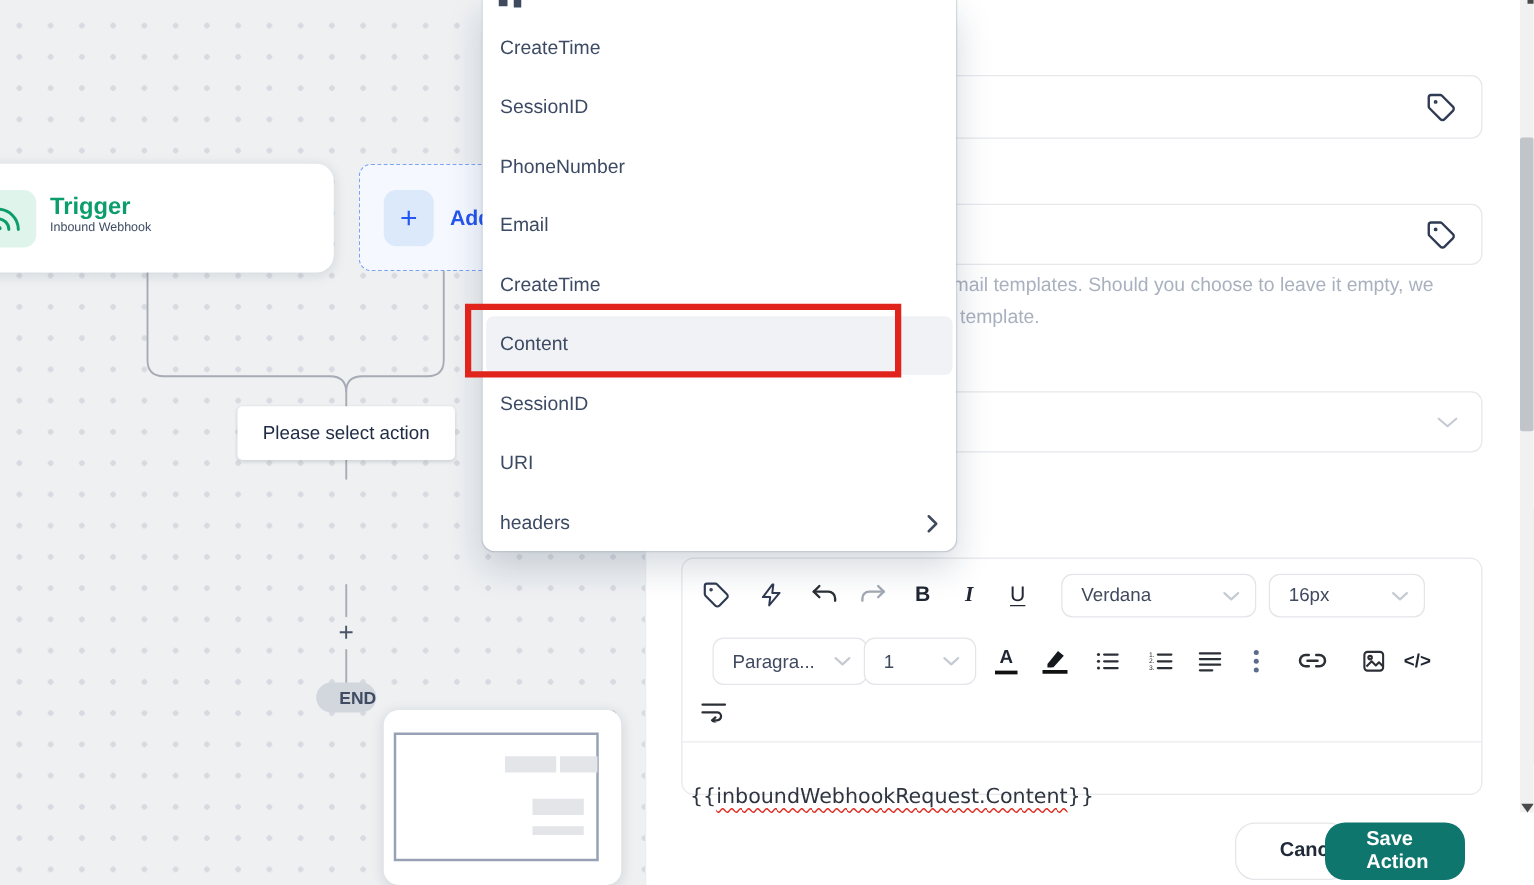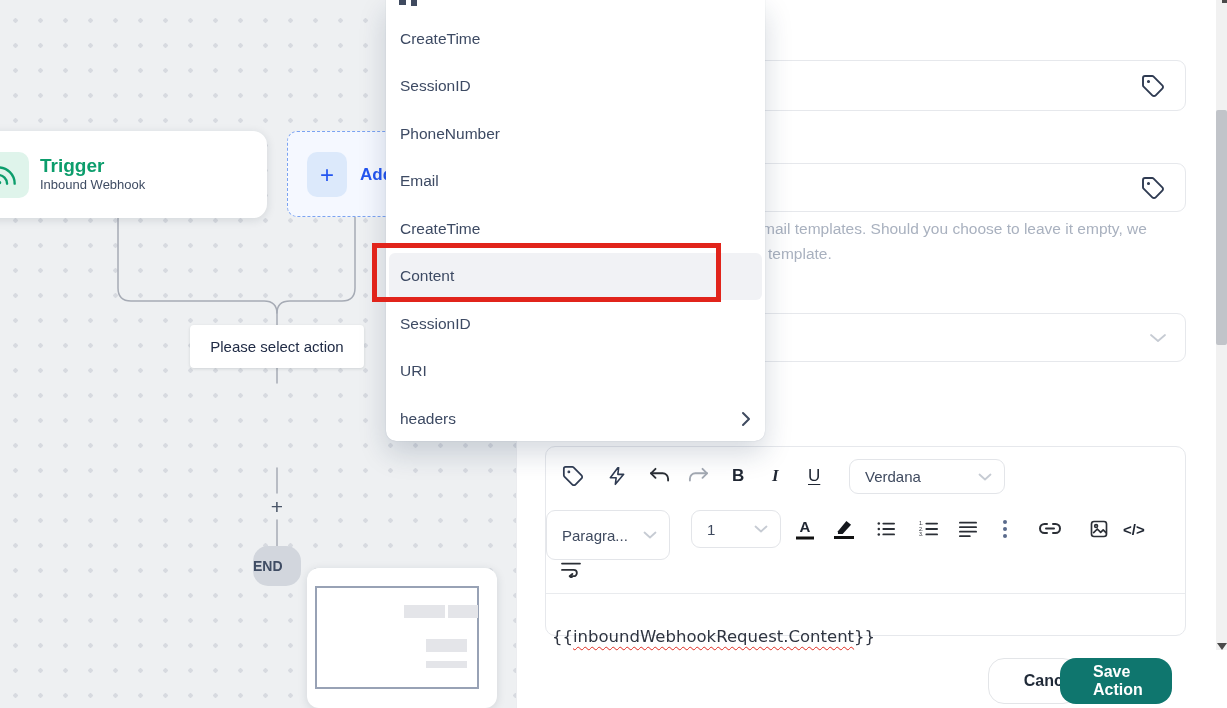--- a/index.html
+++ b/index.html
@@ -9,38 +9,38 @@
 
   
   .canvas{left:0;top:0;width:516px;height:708px;background-color:#EEF0F2;
     background-image:radial-gradient(#D7DAE0 2px, transparent 2.4px);
     background-size:25px 25px;background-position:3px 8px;z-index:0;}
   .node{background:#fff;border-radius:14px;box-shadow:0 2px 10px rgba(27,39,51,.13);}
   .trigger-node{left:-44px;top:131px;width:311px;height:87px;}
   .trigger-icon-box{left:27px;top:21px;width:46px;height:46px;background:#DFF4EB;border-radius:10px;
     display:flex;align-items:center;justify-content:center;}
   .trigger-title{left:84px;top:24px;font-size:19px;font-weight:700;color:#0C9D6C;}
-  .trigger-sub{left:84px;top:46px;font-size:13px;color:#3F4C63;}
+  .trigger-sub{left:84px;top:46px;font-size:10px;color:#3F4C63;}
 
   .add-box{left:287px;top:131px;width:216px;height:86px;border:1.5px dashed #7BA3F2;border-radius:10px;
     background:#F5F8FF;box-sizing:border-box;}
   .plus-square{left:19px;top:20px;width:40px;height:45px;background:#DCE9FB;border-radius:10px;
     display:flex;align-items:center;justify-content:center;font-size:24px;color:#2456F0;font-weight:500;}
   .add-label{left:72px;top:33px;font-size:17px;font-weight:700;color:#2456F0;}
 
   .action-prompt{left:190px;top:325px;width:174px;height:43px;background:#fff;border-radius:4px;
     box-shadow:0 1px 3px rgba(27,39,51,.14);display:flex;align-items:center;justify-content:center;
     font-size:15px;color:#202B45;}
   .contact-node{left:127px;top:383px;width:300px;height:85px;border-radius:12px;}
   .contact-icon-box{left:16px;top:21px;width:44px;height:44px;background:#E4EDFB;border-radius:9px;
     display:flex;align-items:center;justify-content:center;}
   .contact-label{left:72px;top:34px;font-size:15px;color:#44506A;}
   .plus-connector{left:266px;top:495px;width:22px;text-align:center;font-size:21px;color:#4A5568;}
-  .end-pill{left:253px;top:546px;width:48px;height:40px;background:#D2D6DD;border-radius:15px;
-    display:flex;align-items:center;justify-content:flex-start;font-size:14px;font-weight:600;color:#3F4C63;}
+  .end-pill{left:253px;top:546px;width:48px;height:24px;background:#D2D6DD;border-radius:15px;
+    display:flex;align-items:center;justify-content:flex-end;font-size:14px;font-weight:600;color:#3F4C63;}
   .preview-card{left:307px;top:568px;width:190px;height:140px;background:#fff;border-radius:12px;
     box-shadow:0 2px 10px rgba(27,39,51,.13);}
   .preview-rect{left:8px;top:18px;width:164px;height:103px;border:2px solid #98A2B5;box-sizing:border-box;}
   .pbar{background:#E4E5E9;}
 
   
   .panel{left:516px;top:0;width:711px;height:708px;background:#fff;border-left:1px solid #ECEDF0;z-index:5;}
   .field{left:545px;width:641px;background:#fff;border:1px solid #E6E8EC;border-radius:9px;box-sizing:border-box;z-index:6;}
   .tagicon{position:absolute;right:20px;top:50%;transform:translateY(-50%);color:#2F3B52;}
   .helper{color:#A9B1BF;font-size:15.5px;z-index:6;}
@@ -190,22 +190,28 @@
   </span>
   <span class="tbtn tletter" style="left:186px;top:29px">B</span>
   <span class="tbtn tletter" style="left:226px;top:29px;font-style:italic;font-family:'Liberation Serif',serif">I</span>
   <span class="tbtn tletter" style="left:262px;top:29px;font-weight:400;text-decoration:underline;text-underline-offset:3px">U</span>
   <div class="tsel" style="left:303px;top:12px;width:156px;height:35px">
     <span>Verdana</span>
     <svg class="icon chev" width="14" height="8" viewBox="0 0 14 8">
         <polyline points="1.5,1.5 7,6.5 12.5,1.5"></polyline>
       </svg>
   </div>
-
-  <div class="tsel" style="left:0;top:63px;width:124px;height:50px">
+  <div class="tsel" style="left:469px;top:12px;width:125px;height:35px">
+    <span>16px</span>
+    <svg class="icon chev" width="14" height="8" viewBox="0 0 14 8">
+        <polyline points="1.5,1.5 7,6.5 12.5,1.5"></polyline>
+      </svg>
+  </div>
+
+  <div class="tsel" style="left:24px;top:63px;width:124px;height:38px">
     <span>Paragra...</span>
     <svg class="icon chev" width="14" height="8" viewBox="0 0 14 8">
         <polyline points="1.5,1.5 7,6.5 12.5,1.5"></polyline>
       </svg>
   </div>
   <div class="tsel" style="left:145px;top:63px;width:90px;height:38px">
     <span>1</span>
     <svg class="icon chev" width="14" height="8" viewBox="0 0 14 8">
         <polyline points="1.5,1.5 7,6.5 12.5,1.5"></polyline>
       </svg>

